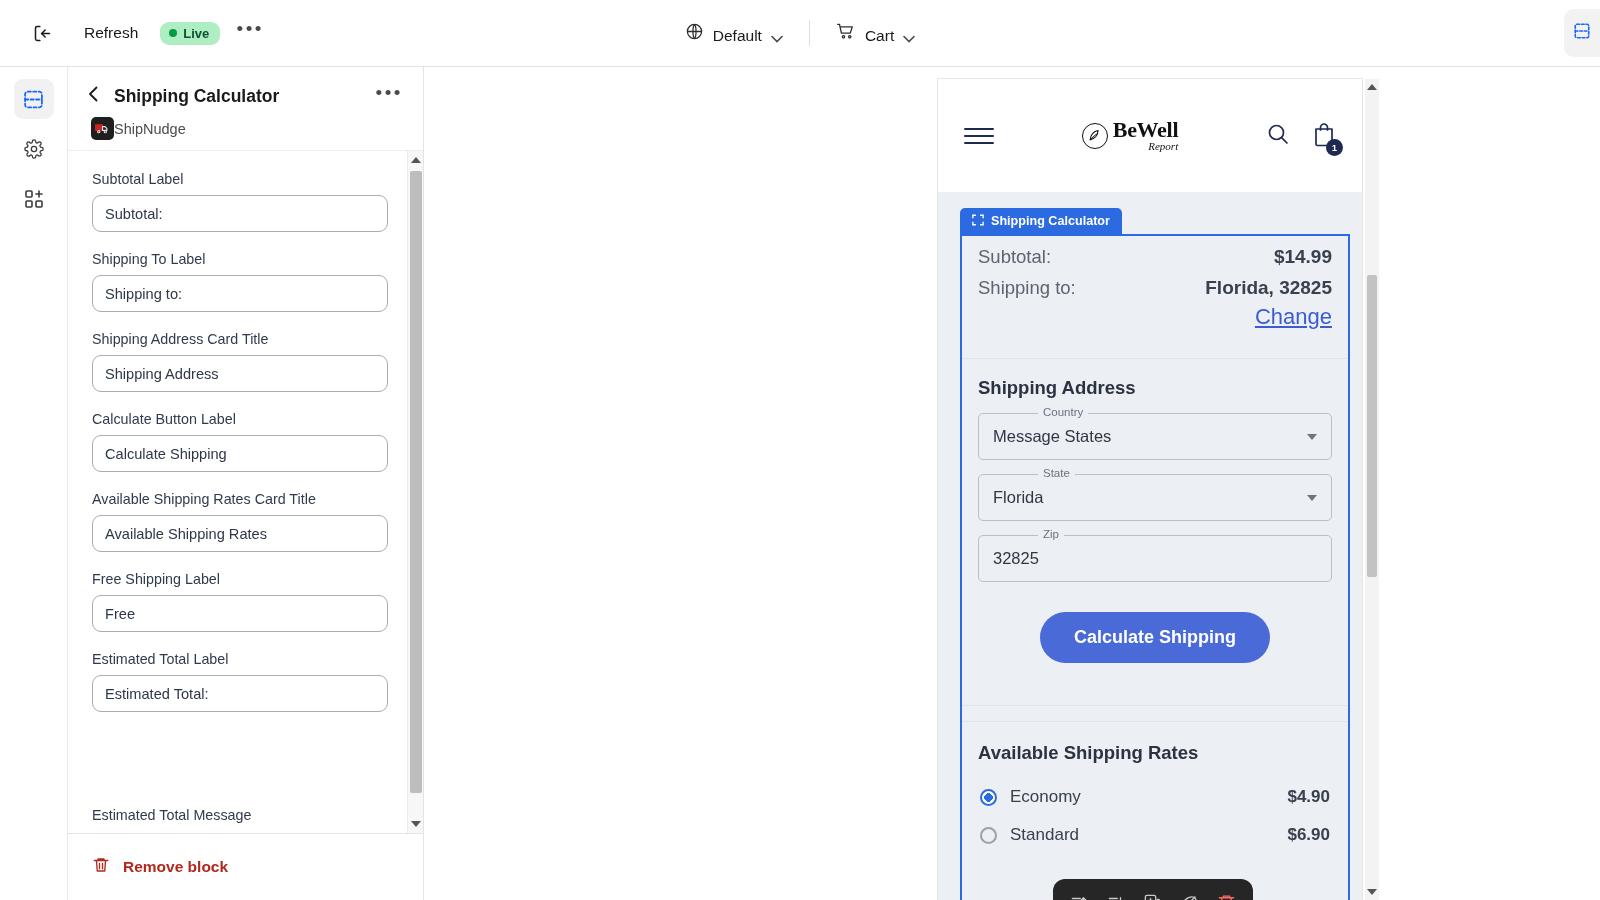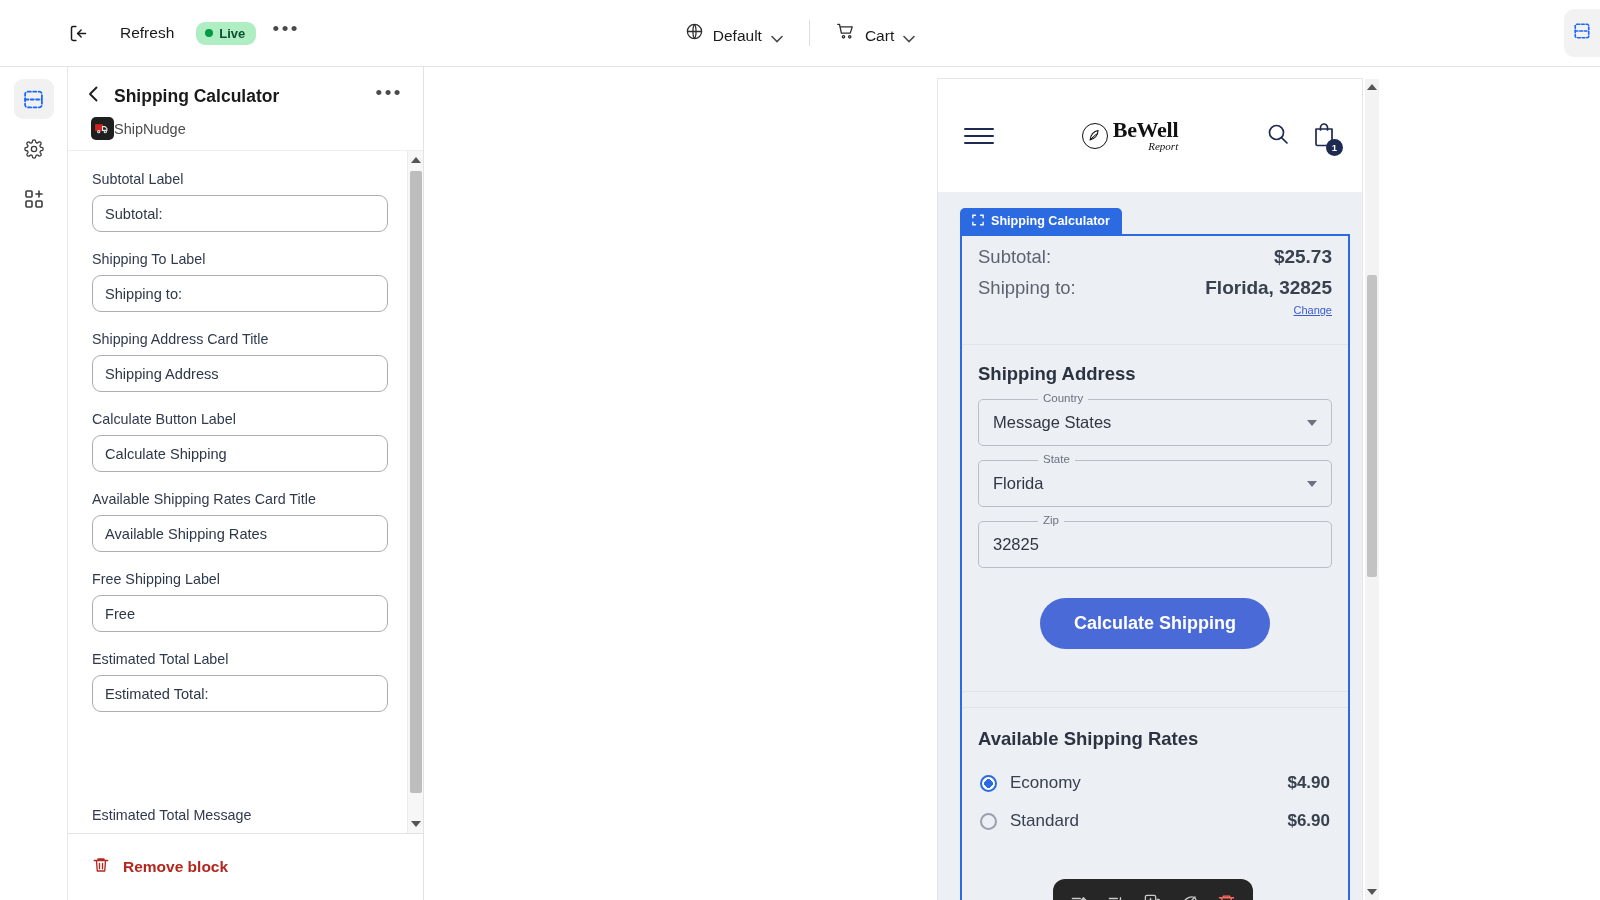--- a/index.html
+++ b/index.html
@@ -10,21 +10,21 @@
     overflow: hidden;
   }
 
   
   .topbar {
     position: absolute; left: 0; top: 0; width: 1600px; height: 67px;
     background: #ffffff;
     border-bottom: 1px solid #e3e3e3;
     display: flex; align-items: center;
   }
-  .tb-left { display: flex; align-items: center; gap: 0; padding-left: 22px; margin-left: 36px; }
+  .tb-left { display: flex; align-items: center; gap: 0; padding-left: 22px; }
   .exit-btn {
     width: 40px; height: 40px; border-radius: 8px;
     display: flex; align-items: center; justify-content: center;
     color: #1a1a1a;
   }
   .refresh-btn {
     font-size: 15.5px; color: #1a1a1a; padding: 8px 12px; margin-left: 10px;
     border-radius: 8px;
   }
   .live-pill {
@@ -181,21 +181,21 @@
     overflow: hidden;
   }
   .summary { padding: 12px 0 0 0; }
   .sum-row {
     display: flex; justify-content: space-between; align-items: baseline;
     padding: 0 0 0 0; margin-bottom: 9px;
   }
   .sum-label { font-size: 18.5px; color: #5d6470; font-weight: 400; }
   .sum-value { font-size: 19px; color: #39404e; font-weight: 700; }
   .change-link {
-    text-align: right; font-size: 11px; color: #3b5bd0;
+    text-align: right; font-size: 22px; color: #3b5bd0;
     text-decoration: underline; margin-top: -4px;
   }
   .card {
     background: #eceff4; border-top: 1px solid #dfe3ea;
     padding: 18px 16px 20px 16px; margin-top: 14px;
   }
   .card-title { font-size: 18.5px; font-weight: 700; color: #2c3340; margin-bottom: 14px; }
   .fl-field {
     position: relative; height: 47px; border: 1px solid #b9bfc9; border-radius: 5px;
     margin-bottom: 14px; display: flex; align-items: center; padding: 0 14px;
@@ -475,21 +475,21 @@
           <path d="M1 4.5V1.5h3M10 1.5h3v3M13 9.5v3h-3M4 12.5H1v-3"></path>
         </svg>
       </span>
       <span>Shipping Calculator</span>
     </div>
 
     <div class="sel-block">
       <div class="summary" style="padding:10px 16px 14px 16px;">
         <div class="sum-row">
           <span class="sum-label">Subtotal:</span>
-          <span class="sum-value">$25.73</span>
+          <span class="sum-value">$14.99</span>
         </div>
         <div class="sum-row">
           <span class="sum-label">Shipping to:</span>
           <span class="sum-value">Florida, 32825</span>
         </div>
         <div class="change-link">Change</div>
       </div>
 
       <div class="card">
         <div class="card-title">Shipping Address</div>

